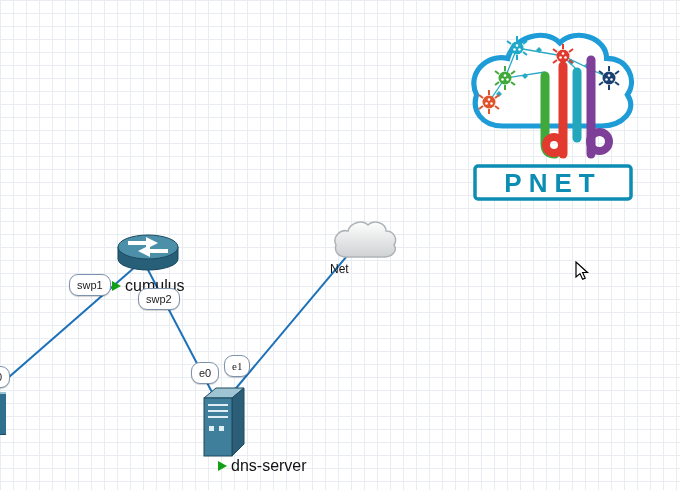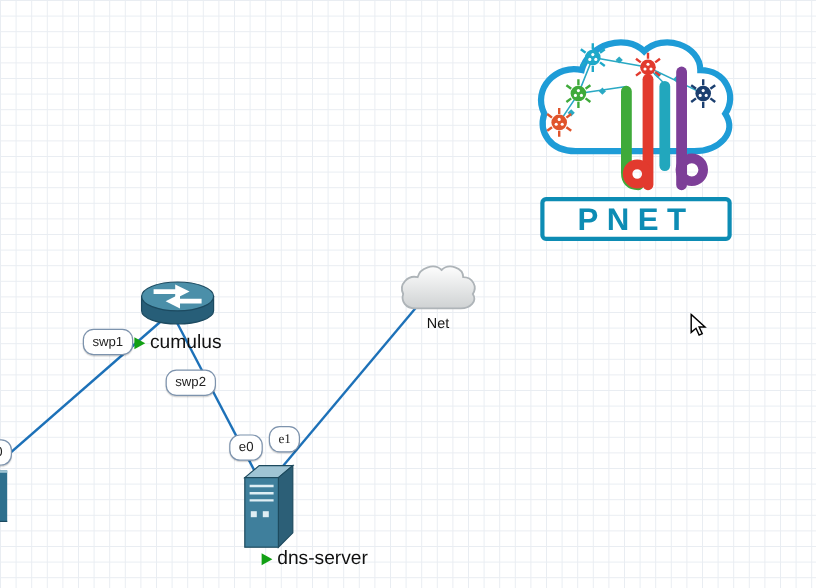--- a/index.html
+++ b/index.html
@@ -20,27 +20,27 @@
     box-shadow:0 1px 1px rgba(0,0,0,.18);
   }
   .node-label{
     position:absolute;font-size:16px;color:#111;display:flex;align-items:center;gap:4px;
     white-space:nowrap;
   }
   .play{
     width:0;height:0;border-left:9px solid #12a014;
     border-top:5px solid transparent;border-bottom:5px solid transparent;flex:0 0 auto;
   }
-  .cloud-caption{position:absolute;left:330px;top:262px;width:70px;text-align:center;
+  .cloud-caption{position:absolute;left:330px;top:262px;width:70px;
     font-size:12px;color:#111;}
   .partial-node{
     position:absolute;left:0;top:392px;width:6px;height:40px;background:#2e708e;
     border-top:2px solid #9cc3d2;border-bottom:1px solid #1c4a60;
   }
-  .logo{position:absolute;left:436px;top:16px;}
+  .logo{position:absolute;left:459px;top:16px;}
   .cursor{position:absolute;left:575px;top:261px;}
 </style>
 </head>
 <body>
 
 <div class="canvas">
 
   <svg class="links" width="680" height="490">
     <g stroke="#1d71b8" stroke-width="2" fill="none">
       <line x1="-15" y1="398" x2="143" y2="260"></line>
@@ -91,21 +91,21 @@
           <stop offset="1" stop-color="#cfd2d3"></stop>
         </linearGradient>
       </defs>
       <path d="M16 40 C8 40 4 34 6 28 C2 20 10 12 18 14 C20 6 32 2 38 8 C44 2 56 6 56 14 C64 14 68 22 64 28 C68 34 62 40 54 40 Z" fill="url(#gCloud)" stroke="#aeb4b8" stroke-width="1.5"></path>
     </svg>
   </div>
   <div class="cloud-caption">Net</div>
 
   <div class="chip" style="left:-12px;top:366px;">0</div>
   <div class="chip" style="left:69px;top:274px;">swp1</div>
-  <div class="chip" style="left:138px;top:308px;">swp2</div>
+  <div class="chip" style="left:138px;top:288px;">swp2</div>
   <div class="chip" style="left:191px;top:362px;">e0</div>
   <div class="chip" style="left:224px;top:355px;font-family:Liberation Serif, serif;">e1</div>
 
   <div class="logo">
     <svg width="190" height="202">
       <defs>
         <g id="hub">
           <circle r="6.5" fill="currentColor"></circle>
           <g stroke="currentColor" stroke-width="2">
             <line x1="0" y1="-7" x2="0" y2="-12"></line>

